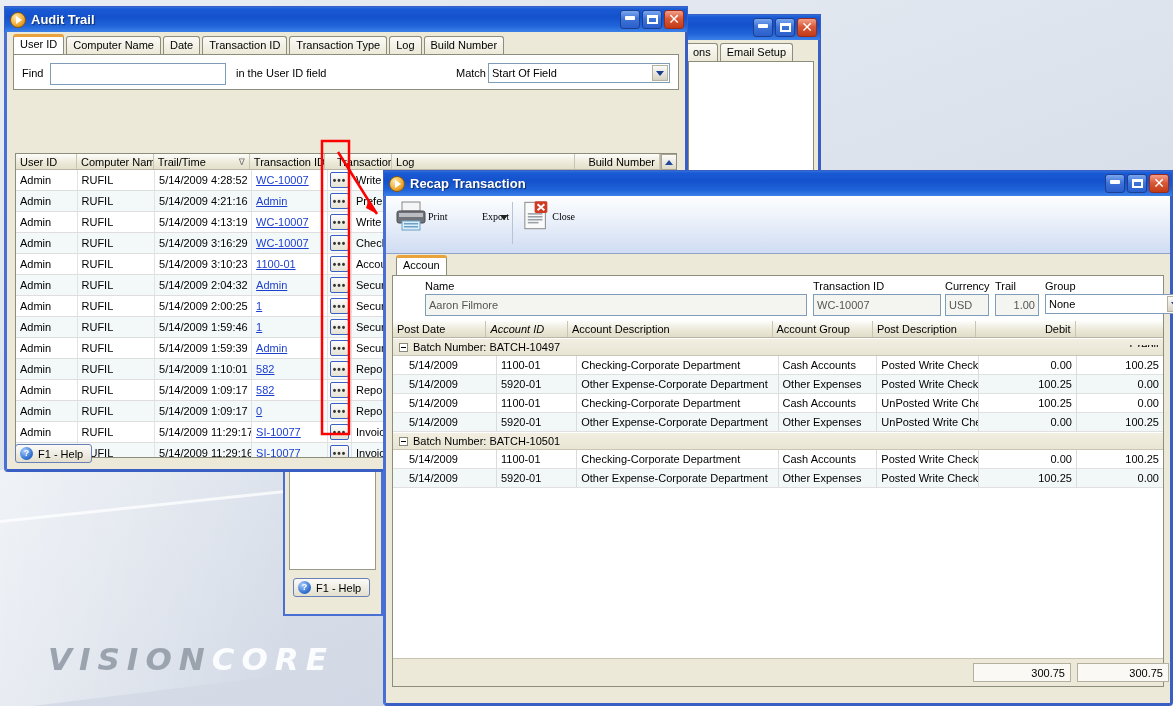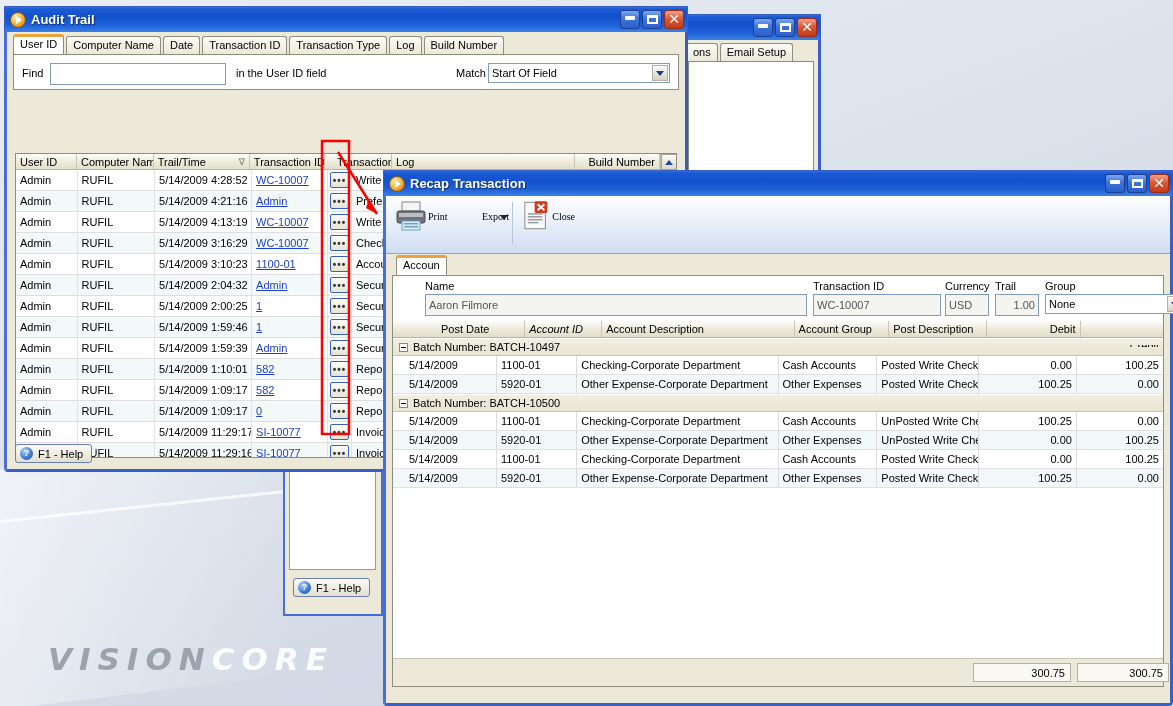--- a/index.html
+++ b/index.html
@@ -599,21 +599,21 @@
 
         <span class="lbl" style="position:absolute; left:628px; top:4px;">Group</span>
         <div class="sel" style="position:absolute; left:628px; top:18px; width:140px;">
           <span>None</span>
           <span class="arrow"></span>
         </div>
       </div>
 
       <div style="position:absolute; left:0; top:45px; right:0; bottom:28px; background:#fff; overflow:hidden;">
         <div class="bh">
-          <div style="width:94px;margin-left:44px;">Post Date</div>
+          <div style="width:94px;">Post Date</div>
           <div style="width:82px;font-style:italic;">Account ID</div>
           <div style="width:206px;">Account Description</div>
           <div style="width:101px;">Account Group</div>
           <div style="width:104px;">Post Description</div>
           <div style="width:100px; justify-content:flex-end;">Debit</div>
           <div style="width:88px; justify-content:flex-end; border-right:none;margin-top:24px;">Credit</div>
         </div>
         <div id="recap-rows">
             <div class="grouprow">
               <span class="expander"></span>
@@ -630,42 +630,42 @@
             </div>
             <div class="brow alt">
               <div style="width: 94px; margin-left: 12px;">5/14/2009</div>
               <div style="width: 82px;">5920-01</div>
               <div style="width: 206px;">Other Expense-Corporate Department</div>
               <div style="width: 101px;">Other Expenses</div>
               <div style="width: 104px;">Posted Write Check</div>
               <div style="width: 100px; justify-content: flex-end;">100.25</div>
               <div style="width: 88px; justify-content: flex-end; border-right: none;">0.00</div>
             </div>
-            <div class="grouprow">
-              <span class="expander"></span>
-              <span>Batch Number: BATCH-10500</span>
-            </div>
             <div class="brow">
               <div style="width: 94px; margin-left: 12px;">5/14/2009</div>
               <div style="width: 82px;">1100-01</div>
               <div style="width: 206px;">Checking-Corporate Department</div>
               <div style="width: 101px;">Cash Accounts</div>
               <div style="width: 104px;">UnPosted Write Che</div>
               <div style="width: 100px; justify-content: flex-end;">100.25</div>
               <div style="width: 88px; justify-content: flex-end; border-right: none;">0.00</div>
             </div>
             <div class="brow alt">
               <div style="width: 94px; margin-left: 12px;">5/14/2009</div>
               <div style="width: 82px;">5920-01</div>
               <div style="width: 206px;">Other Expense-Corporate Department</div>
               <div style="width: 101px;">Other Expenses</div>
               <div style="width: 104px;">UnPosted Write Che</div>
               <div style="width: 100px; justify-content: flex-end;">0.00</div>
               <div style="width: 88px; justify-content: flex-end; border-right: none;">100.25</div>
             </div>
+            <div class="grouprow">
+              <span class="expander"></span>
+              <span>Batch Number: BATCH-10501</span>
+            </div>
             <div class="brow">
               <div style="width: 94px; margin-left: 12px;">5/14/2009</div>
               <div style="width: 82px;">1100-01</div>
               <div style="width: 206px;">Checking-Corporate Department</div>
               <div style="width: 101px;">Cash Accounts</div>
               <div style="width: 104px;">Posted Write Check</div>
               <div style="width: 100px; justify-content: flex-end;">0.00</div>
               <div style="width: 88px; justify-content: flex-end; border-right: none;">100.25</div>
             </div>
             <div class="brow alt">

